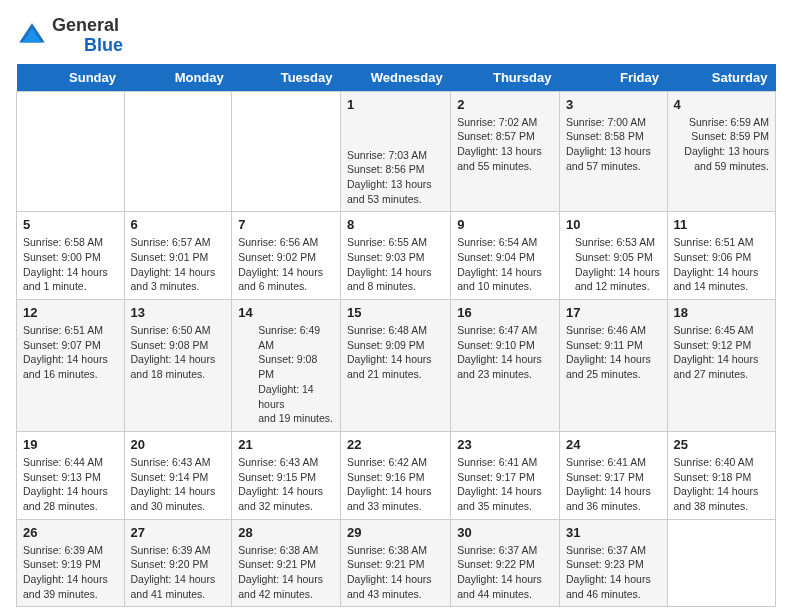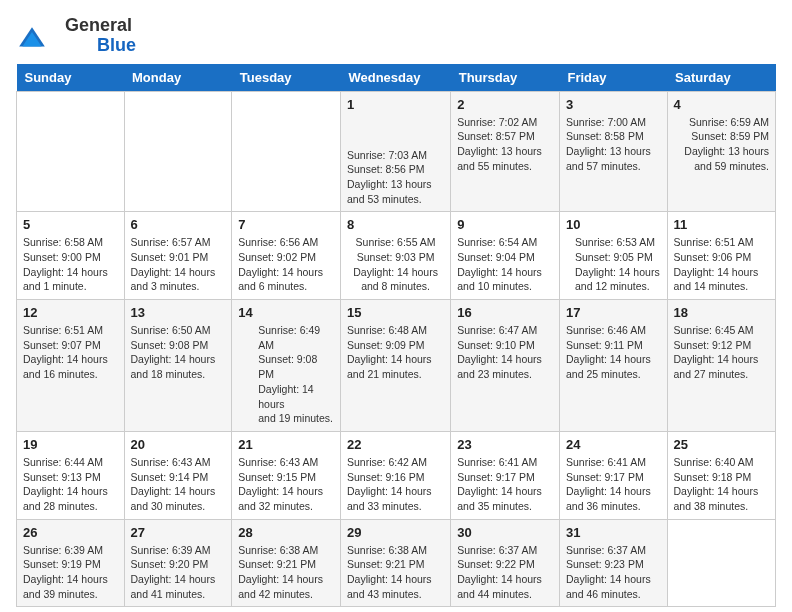--- a/index.html
+++ b/index.html
@@ -11,22 +11,22 @@
       padding: 16px;
     }
     .header {
       display: flex;
       justify-content: space-between;
       align-items: flex-start;
       margin-bottom: 8px;
     }
     .logo {
       display: flex;
-      align-items: flex-end;
-      gap: 17px;
+      align-items: center;
+      gap: 4px;
     }
     .logo-text {
       font-size: 18px;
       font-weight: bold;
       line-height: 1.1;
     }
     .logo-text span.general { color: #333; }
     .logo-text span.blue { color: #1565c0; margin-left: 32px; }
     .logo-icon {
       width: 32px;
@@ -45,21 +45,21 @@
       color: #444;
     }
     table {
       width: 100%;
       border-collapse: collapse;
       font-size: 11px;
     }
     thead tr th {
       background-color: #1a6fc4;
       color: #fff;
-      text-align: left;
+      text-align: right;
       padding: 6px 8px;
       font-size: 13px;
       font-weight: bold;
     }
     tbody tr td {
       vertical-align: top;
       border: 1px solid #ccc;
       padding: 5px 6px;
       width: 113px;
       min-height: 80px;
@@ -170,21 +170,21 @@
         </td>
         <td>
           <span class="day-num">7</span>
           <div class="day-info" style="white-space: pre-line;">Sunrise: 6:56 AM
 Sunset: 9:02 PM
 Daylight: 14 hours
 and 6 minutes.</div>
         </td>
         <td>
           <span class="day-num">8</span>
-          <div class="day-info" style="white-space: pre-line; text-align: center;">Sunrise: 6:55 AM
+          <div class="day-info" style="white-space: pre-line;">Sunrise: 6:55 AM
 Sunset: 9:03 PM
 Daylight: 14 hours
 and 8 minutes.</div>
         </td>
         <td>
           <span class="day-num">9</span>
           <div class="day-info" style="white-space: pre-line;">Sunrise: 6:54 AM
 Sunset: 9:04 PM
 Daylight: 14 hours
 and 10 minutes.</div>

